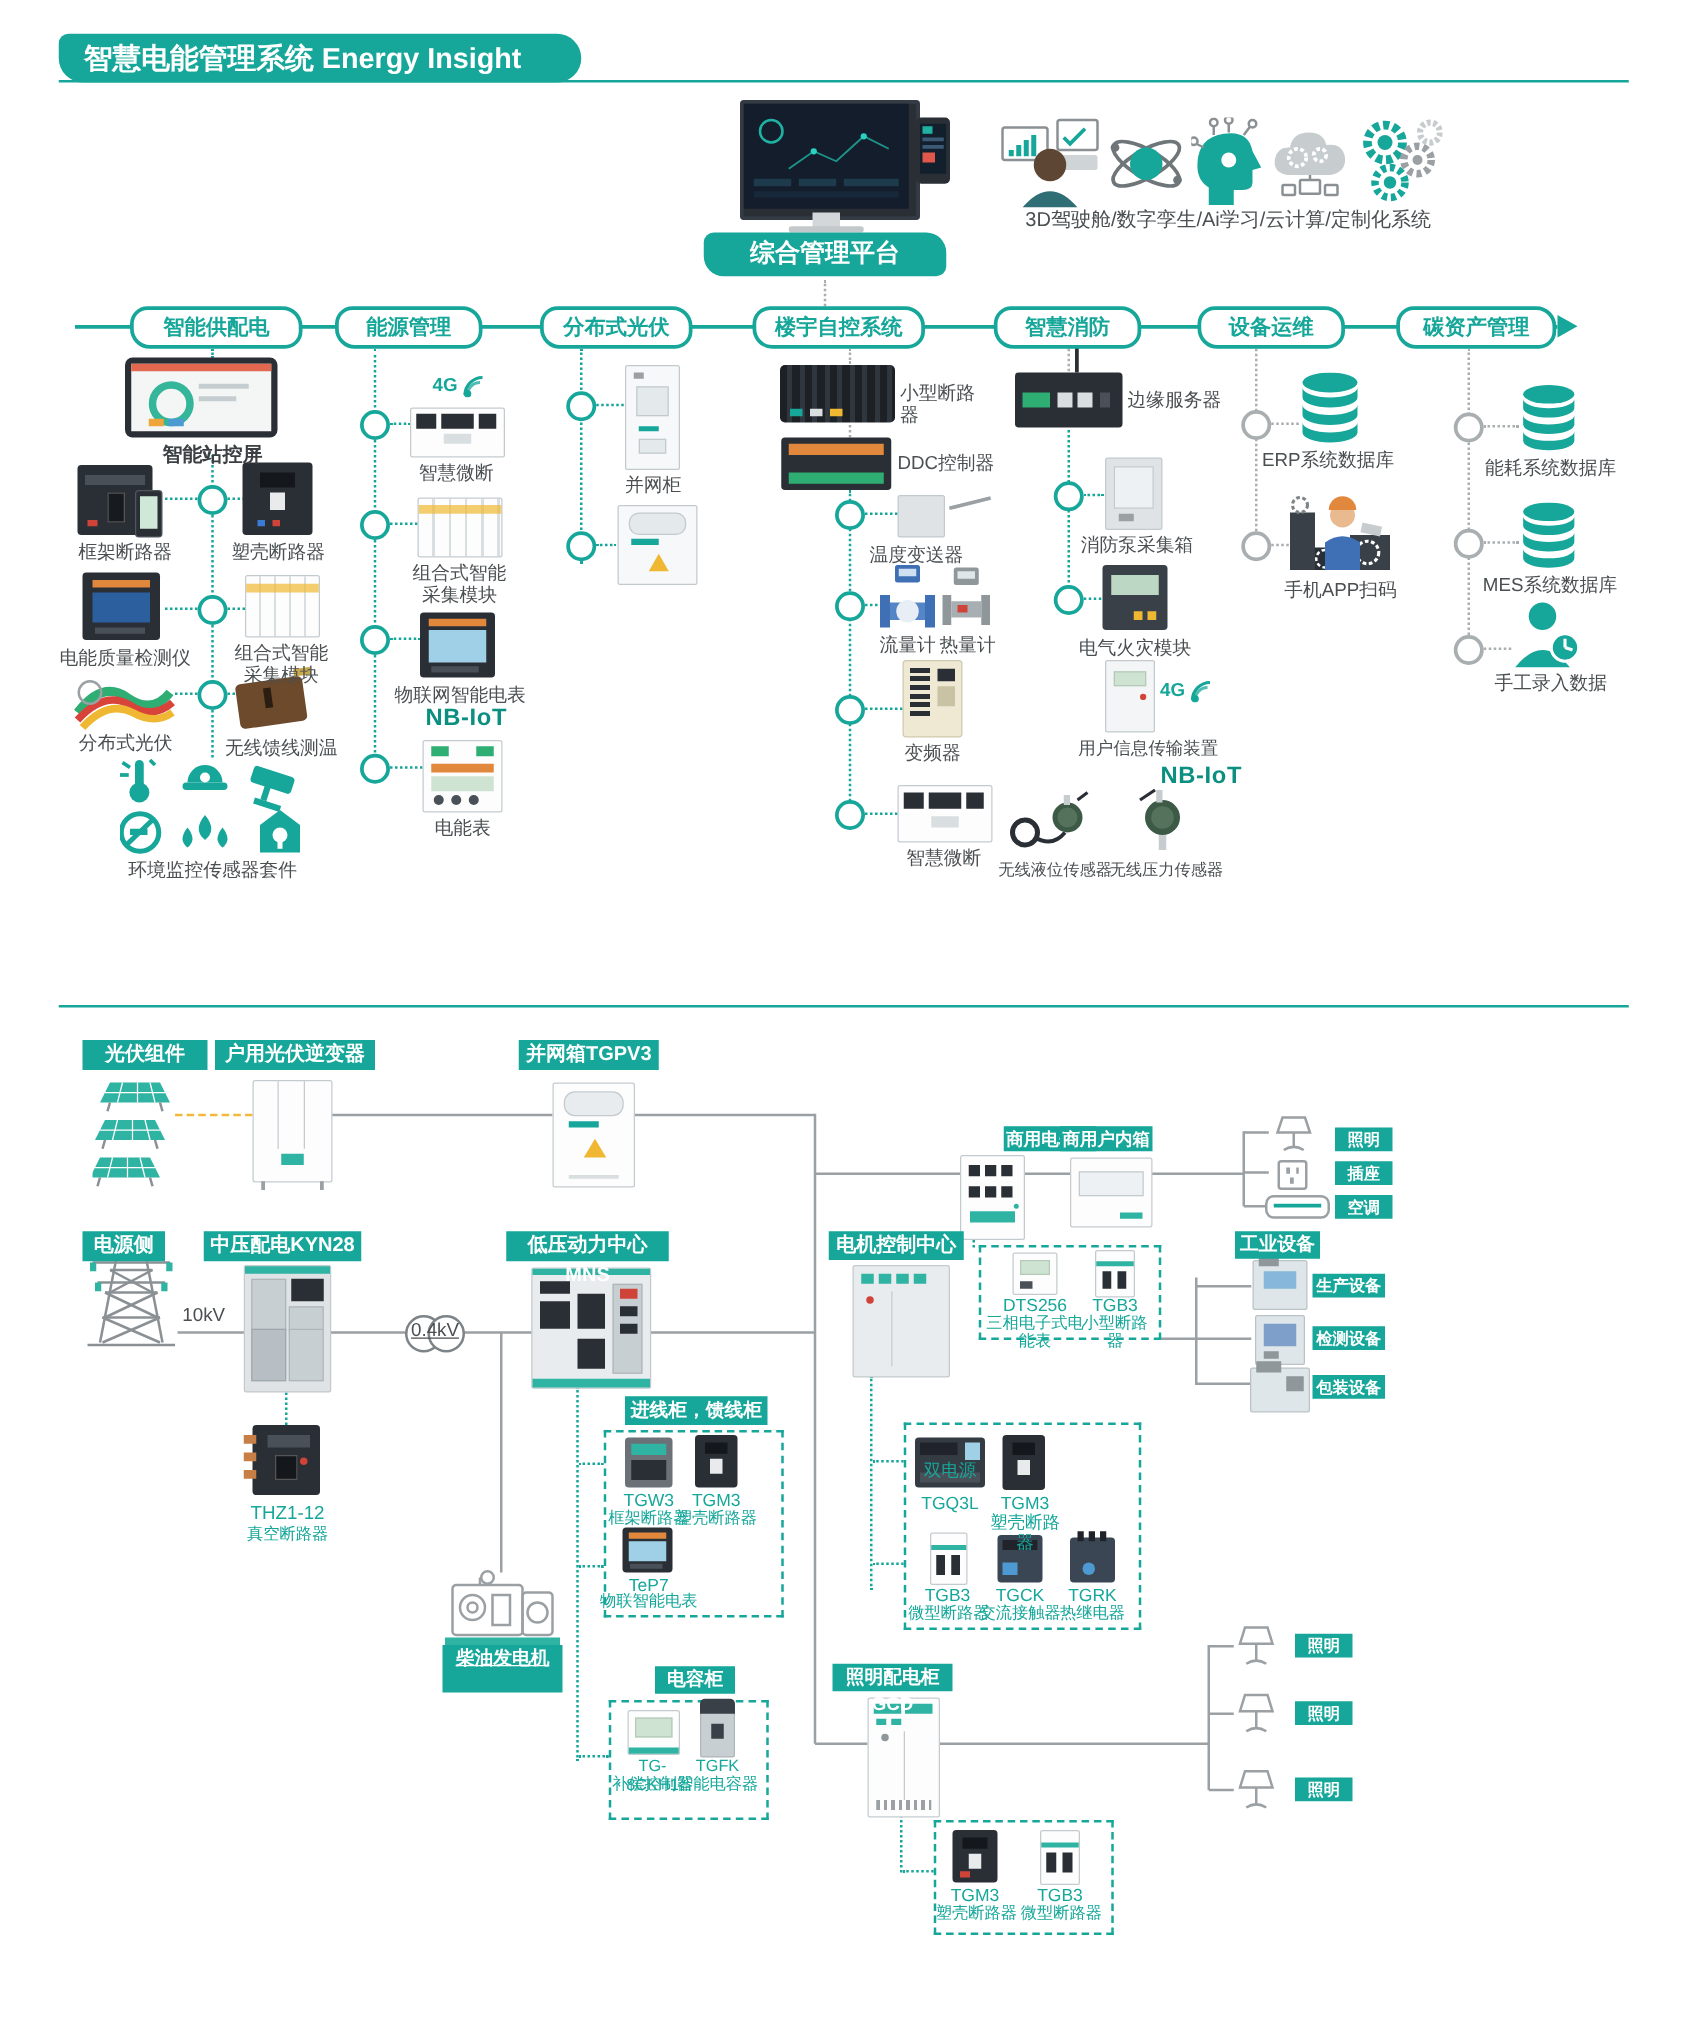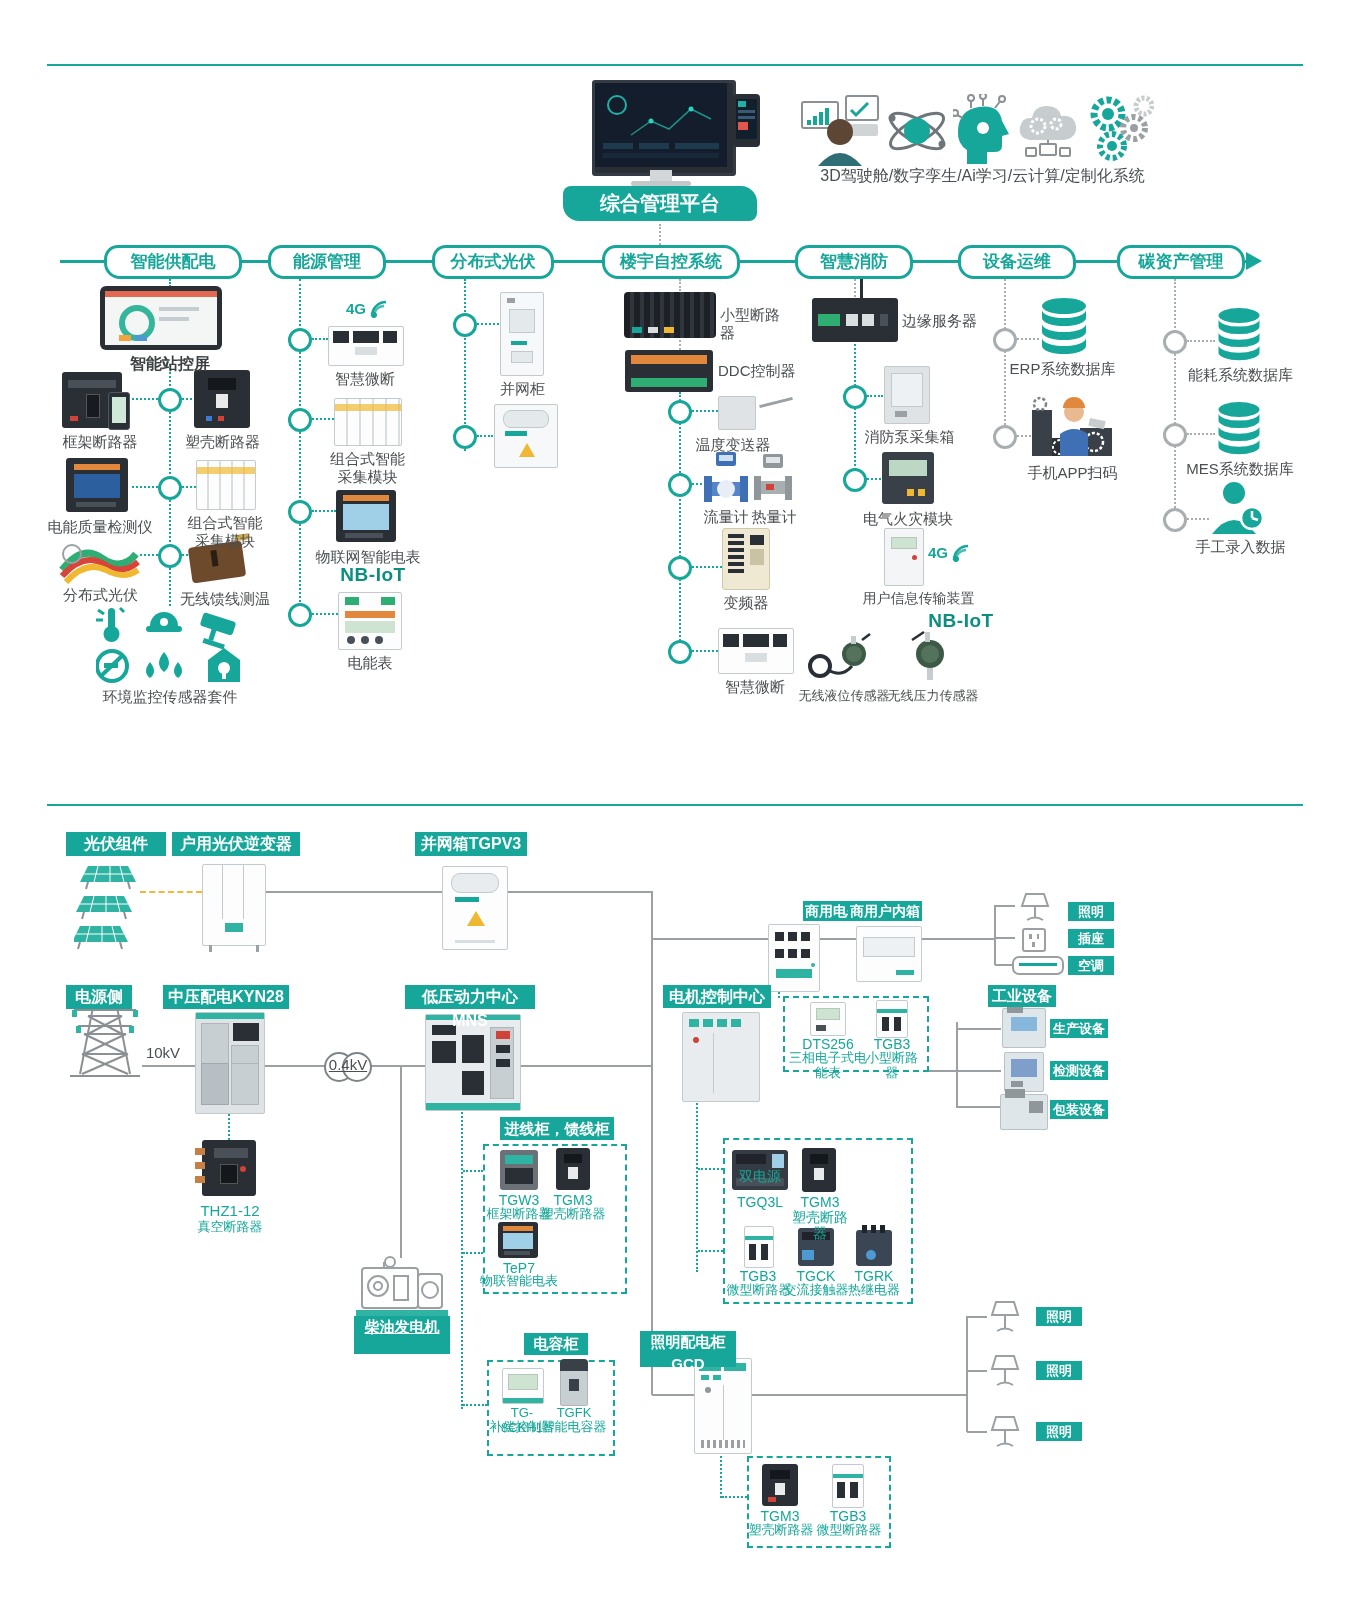--- a/index.html
+++ b/index.html
@@ -38,20 +38,21 @@
   .arrow{width:0;height:0;border-left:16px solid var(--ac);border-top:9px solid transparent;border-bottom:9px solid transparent;z-index:1;}
   .nb{color:#0a8f81;font-weight:bold;font-size:19px;text-align:center;z-index:3;letter-spacing:0.5px;}
   .g4{color:var(--ac);font-weight:bold;font-size:15px;z-index:3;}
   .caption{font-size:16px;color:var(--tx);text-align:center;z-index:3;}
 </style>
 </head>
 <body>
 
 <div id="page">
 
+  <div class="a banner" style="left:47px;top:27px;width:378px;">智慧电能管理系统 Energy Insight</div>
   <div class="a rule" style="left:47px;top:64px;width:1256px;height:1.5px;"></div>
 
   <div class="a dev d-dark" style="left:592px;top:80px;width:138px;height:90px;border:3px solid #343b44;">
     <svg width="132" height="84" viewBox="0 0 132 84" style="background:#141d2b;display:block;">
       <circle cx="22" cy="22" r="9" fill="none" stroke="#1fb2a3" stroke-width="2"></circle>
       <polyline points="36,52 56,38 74,46 96,26 116,36" fill="none" stroke="#1fb2a3" stroke-width="1.5" opacity="0.8"></polyline>
       <circle cx="56" cy="38" r="2.5" fill="#2ad3c0"></circle>
         <circle cx="96" cy="26" r="2.5" fill="#2ad3c0"></circle>
       <rect x="8" y="60" width="30" height="6" fill="#1e3a4d"></rect>
         <rect x="44" y="60" width="30" height="6" fill="#1e3a4d"></rect>
@@ -826,21 +827,21 @@
   </div>
   <div class="a dev" style="left:560px;top:1364px;width:26px;height:40px;background:#c8cfd3;border:1px solid #aeb6ba;border-radius:2px;z-index:2;">
     <span style="position:absolute;left:-1px;top:-6px;right:-1px;height:12px;background:#3a4047;border-radius:4px 4px 0 0;display:block;"></span>
     <span style="position:absolute;left:8px;top:14px;width:10px;height:12px;background:#3a4047;display:block;"></span>
   </div>
   <div class="a mod mod13" style="left:492px;top:1406px;width:60px;">TG-8CKH1</div>
   <div class="a mod mod13" style="left:488px;top:1420px;width:68px;">补偿控制器</div>
   <div class="a mod mod13" style="left:552px;top:1406px;width:44px;">TGFK</div>
   <div class="a mod mod13" style="left:540px;top:1420px;width:68px;">智能电容器</div>
 
-  <div class="a badge b15" style="left:640px;top:1331px;width:96px;height:36px;line-height:22px;">照明配电柜GCD</div>
+  <div class="a badge b15" style="left:666px;top:1331px;width:96px;height:22px;line-height:22px;">照明配电柜GCD</div>
   <div class="a ln-h" style="left:652px;top:1394px;width:42px;"></div>
   <div class="a ln-h" style="left:750px;top:1394px;width:217px;"></div>
   <div class="a dev d-white" style="left:694px;top:1358px;width:56px;height:94px;">
     <span style="position:absolute;left:4px;top:4px;width:22px;height:8px;background:#2fb3a2;display:block;"></span>
     <span style="position:absolute;left:29px;top:4px;width:22px;height:8px;background:#2fb3a2;display:block;"></span>
     <span style="position:absolute;left:6px;top:16px;width:8px;height:5px;background:#2fb3a2;display:block;"></span>
     <span style="position:absolute;left:18px;top:16px;width:8px;height:5px;background:#2fb3a2;display:block;"></span>
     <span style="position:absolute;left:10px;top:28px;width:6px;height:6px;background:#8f979b;border-radius:50%;display:block;"></span>
     <span style="position:absolute;left:28px;top:26px;width:1px;height:56px;background:#c3cbcf;display:block;"></span>
     <span style="position:absolute;left:6px;bottom:5px;right:6px;height:8px;background:repeating-linear-gradient(90deg,#9aa0a3 0 3px,#fdfdfd 3px 6px);display:block;"></span>

